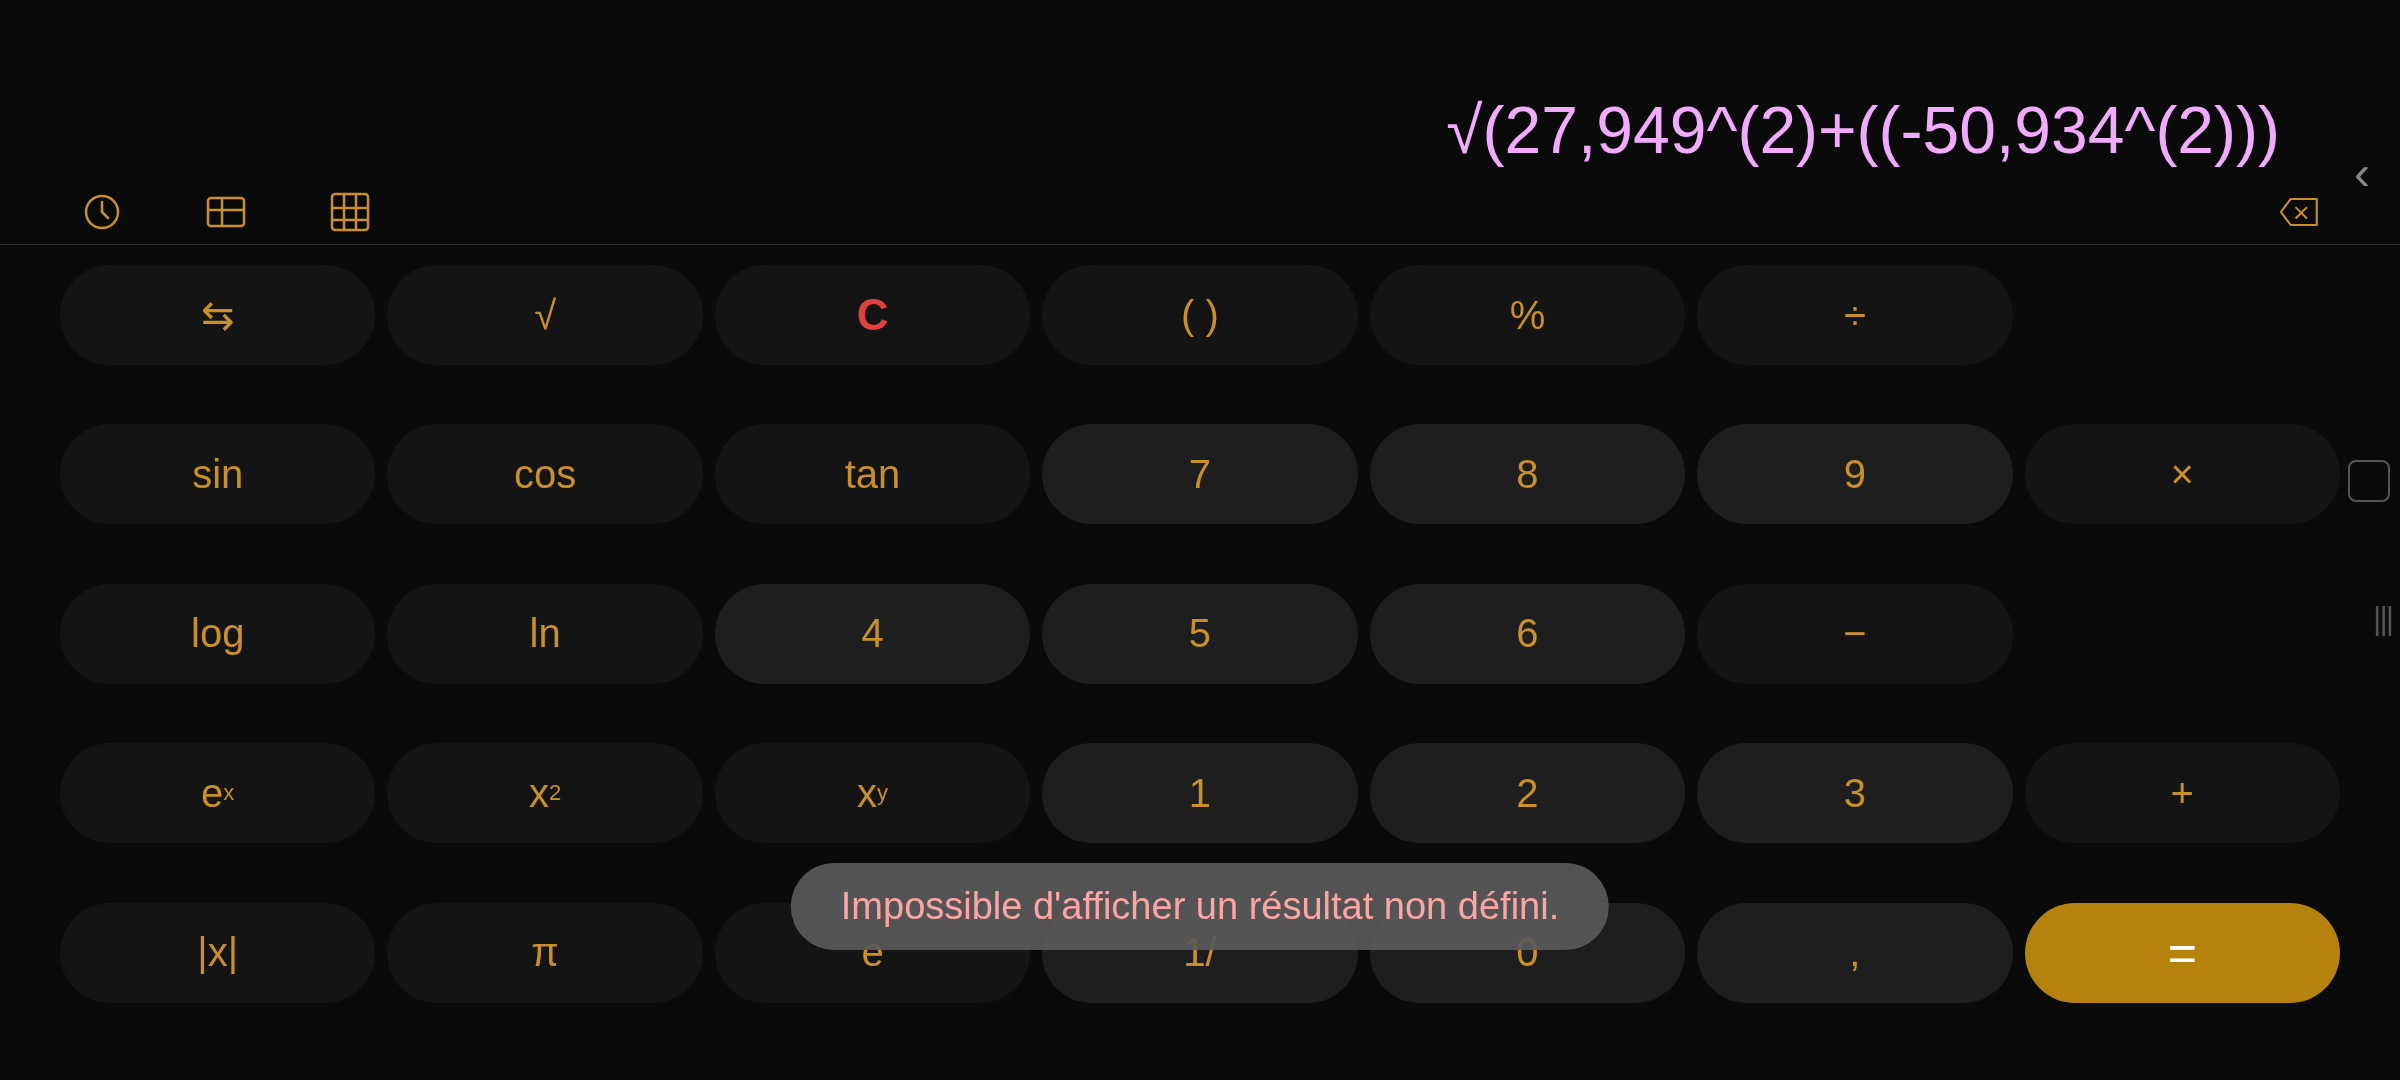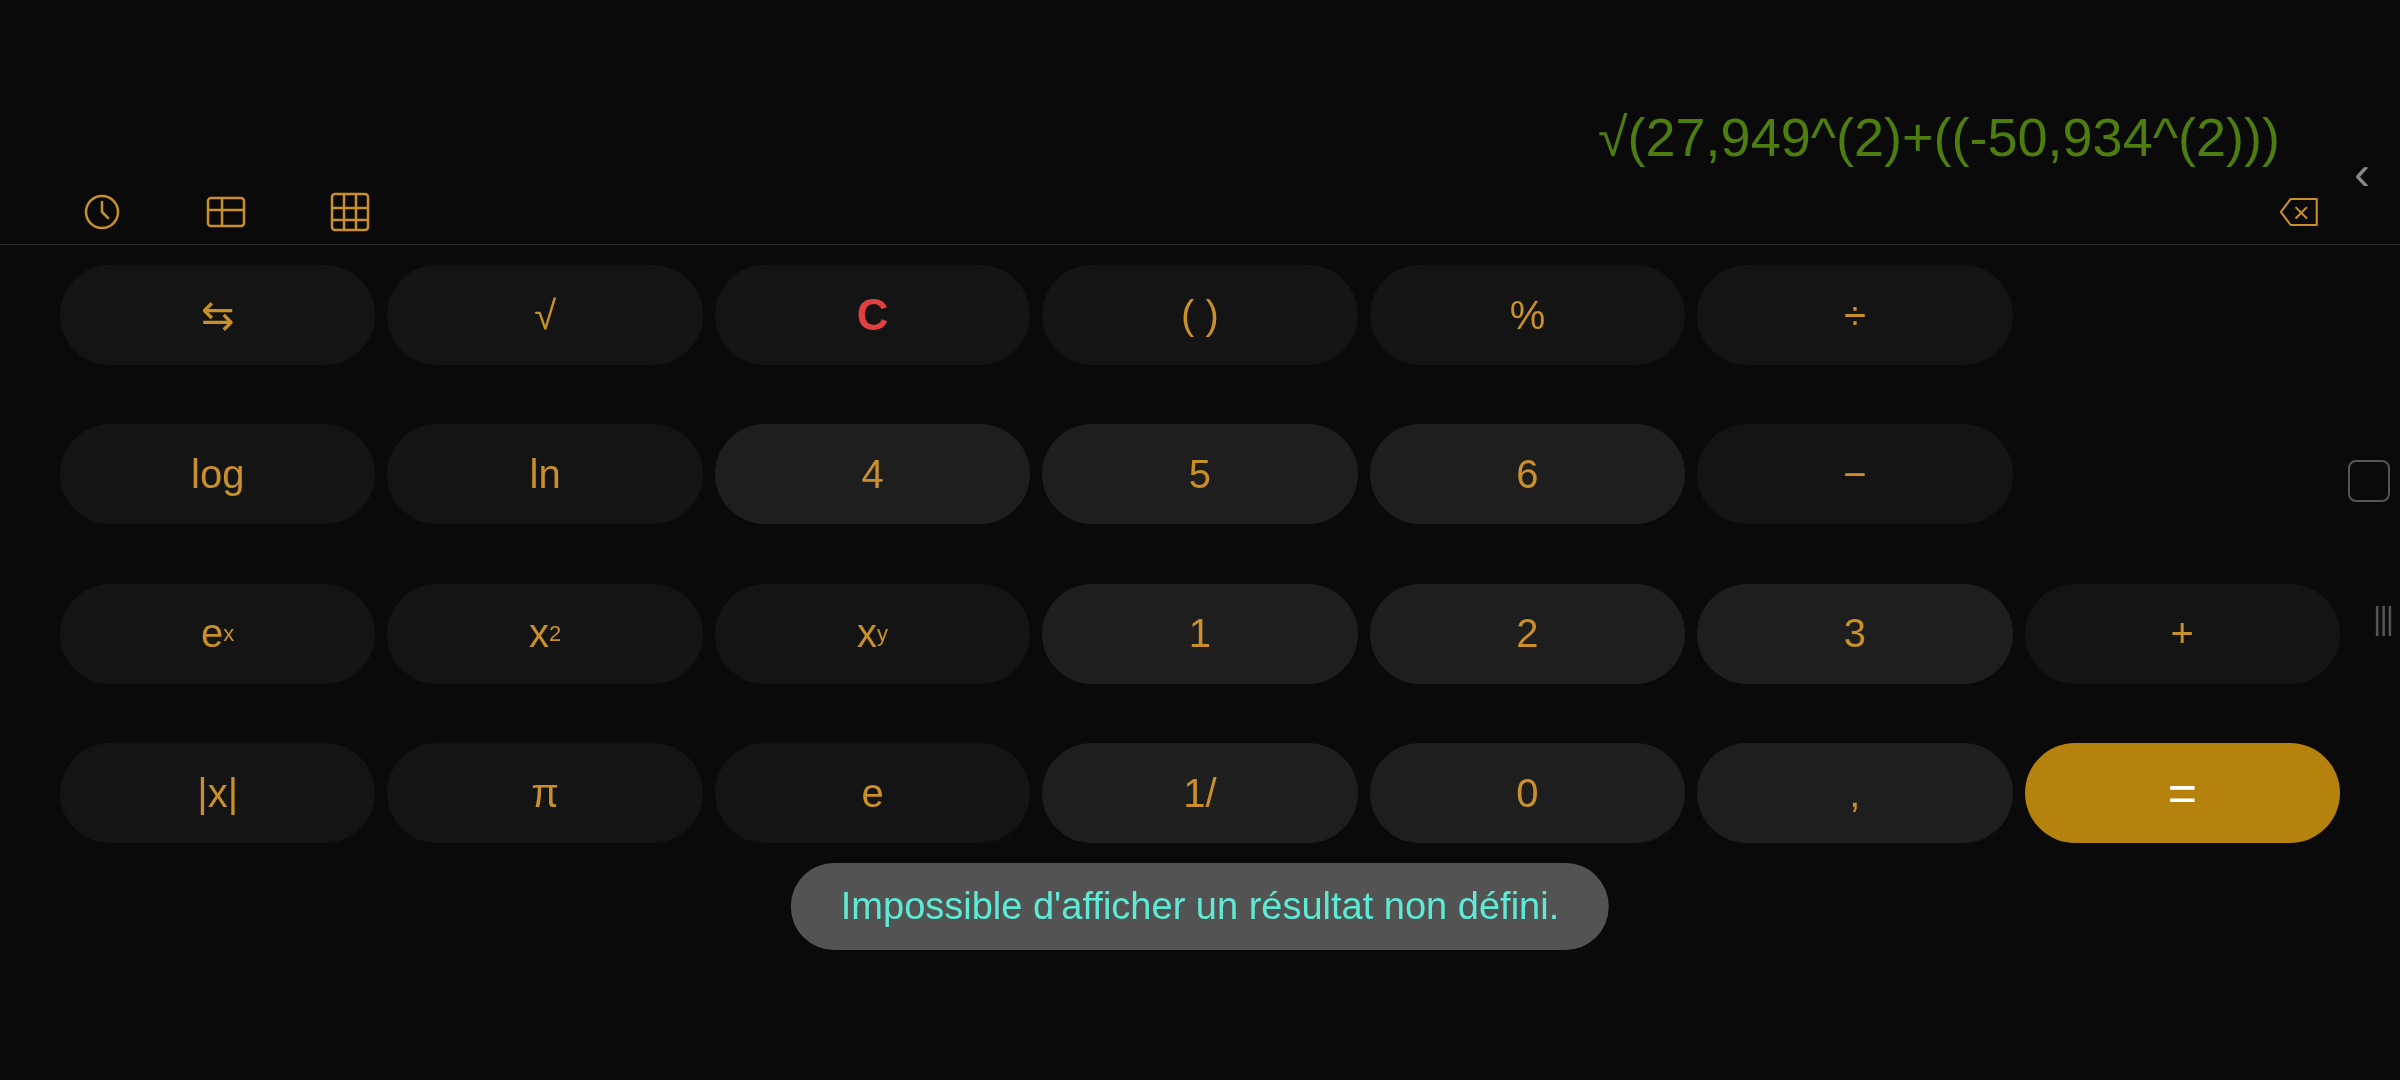--- a/index.html
+++ b/index.html
@@ -18,22 +18,22 @@
       width: 100%;
       padding: 30px 120px 10px 60px;
       min-height: 180px;
       display: flex;
       flex-direction: column;
       align-items: flex-end;
       justify-content: flex-end;
     }
 
     .expression {
-      color: #4d7c0f;
-      font-size: 54px;
+      color: #f0abfc;
+      font-size: 66px;
       font-weight: 400;
       text-align: right;
       line-height: 1.2;
     }
 
     
     .toolbar {
       display: flex;
       align-items: center;
       padding: 10px 80px;
@@ -142,21 +142,21 @@
       background: #141414;
     }
 
     
     .toast {
       position: absolute;
       bottom: 130px;
       left: 50%;
       transform: translateX(-50%);
       background: rgba(90, 90, 90, 0.92);
-      color: #5eead4;
+      color: #fca5a5;
       font-size: 38px;
       padding: 22px 50px;
       border-radius: 50px;
       white-space: nowrap;
       z-index: 10;
       pointer-events: none;
     }
 
     .calculator-body {
       display: flex;
@@ -248,20 +248,29 @@
 
       <div class="key-row">
         <button class="key key-dark">⇆</button>
         <button class="key key-dark">√</button>
         <button class="key key-dark key-clear">C</button>
         <button class="key key-dark">( )</button>
         <button class="key key-dark">%</button>
         <button class="key key-dark">÷</button>
       </div>
 
+      <div class="key-row">
+        <button class="key key-dark">sin</button>
+        <button class="key key-dark">cos</button>
+        <button class="key key-dark">tan</button>
+        <button class="key">7</button>
+        <button class="key">8</button>
+        <button class="key">9</button>
+        <button class="key key-dark">×</button>
+      </div>
 
       <div class="key-row">
         <button class="key key-dark">log</button>
         <button class="key key-dark">ln</button>
         <button class="key">4</button>
         <button class="key">5</button>
         <button class="key">6</button>
         <button class="key key-dark">−</button>
       </div>
 

